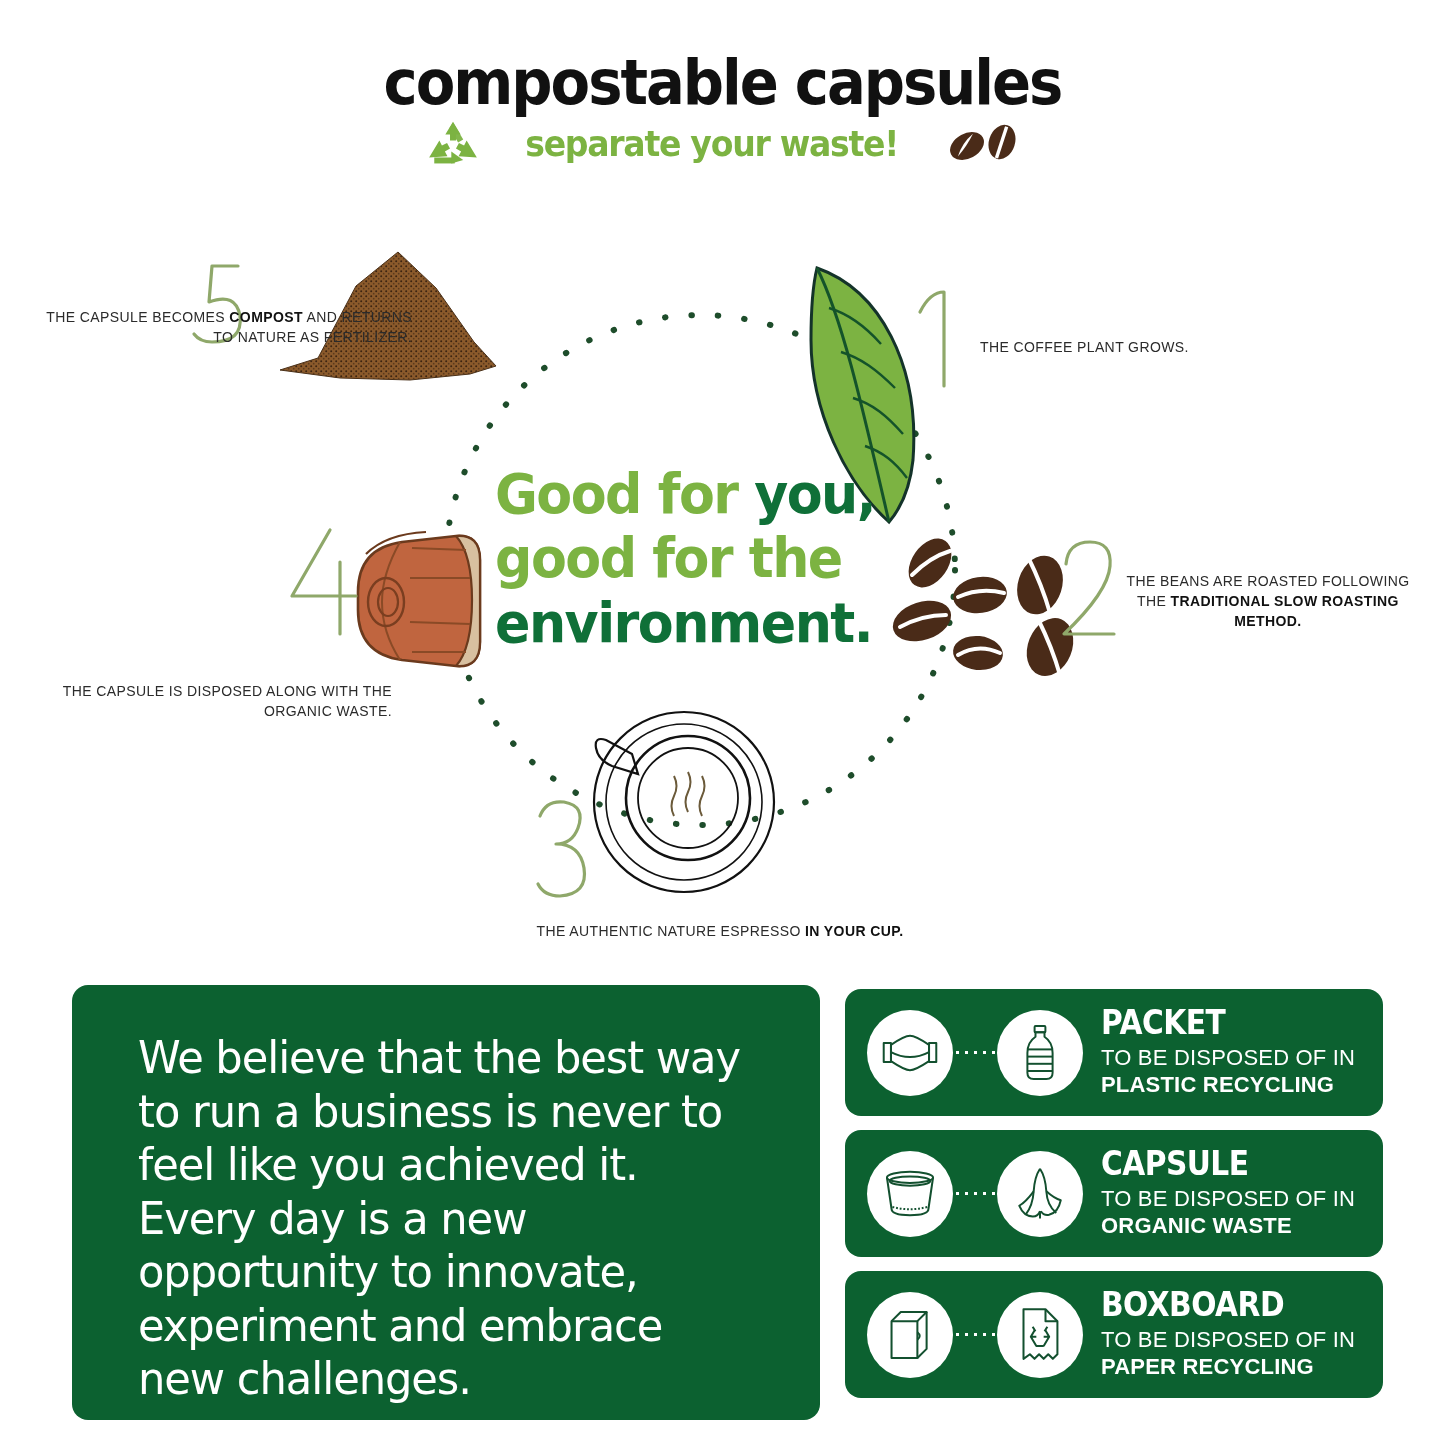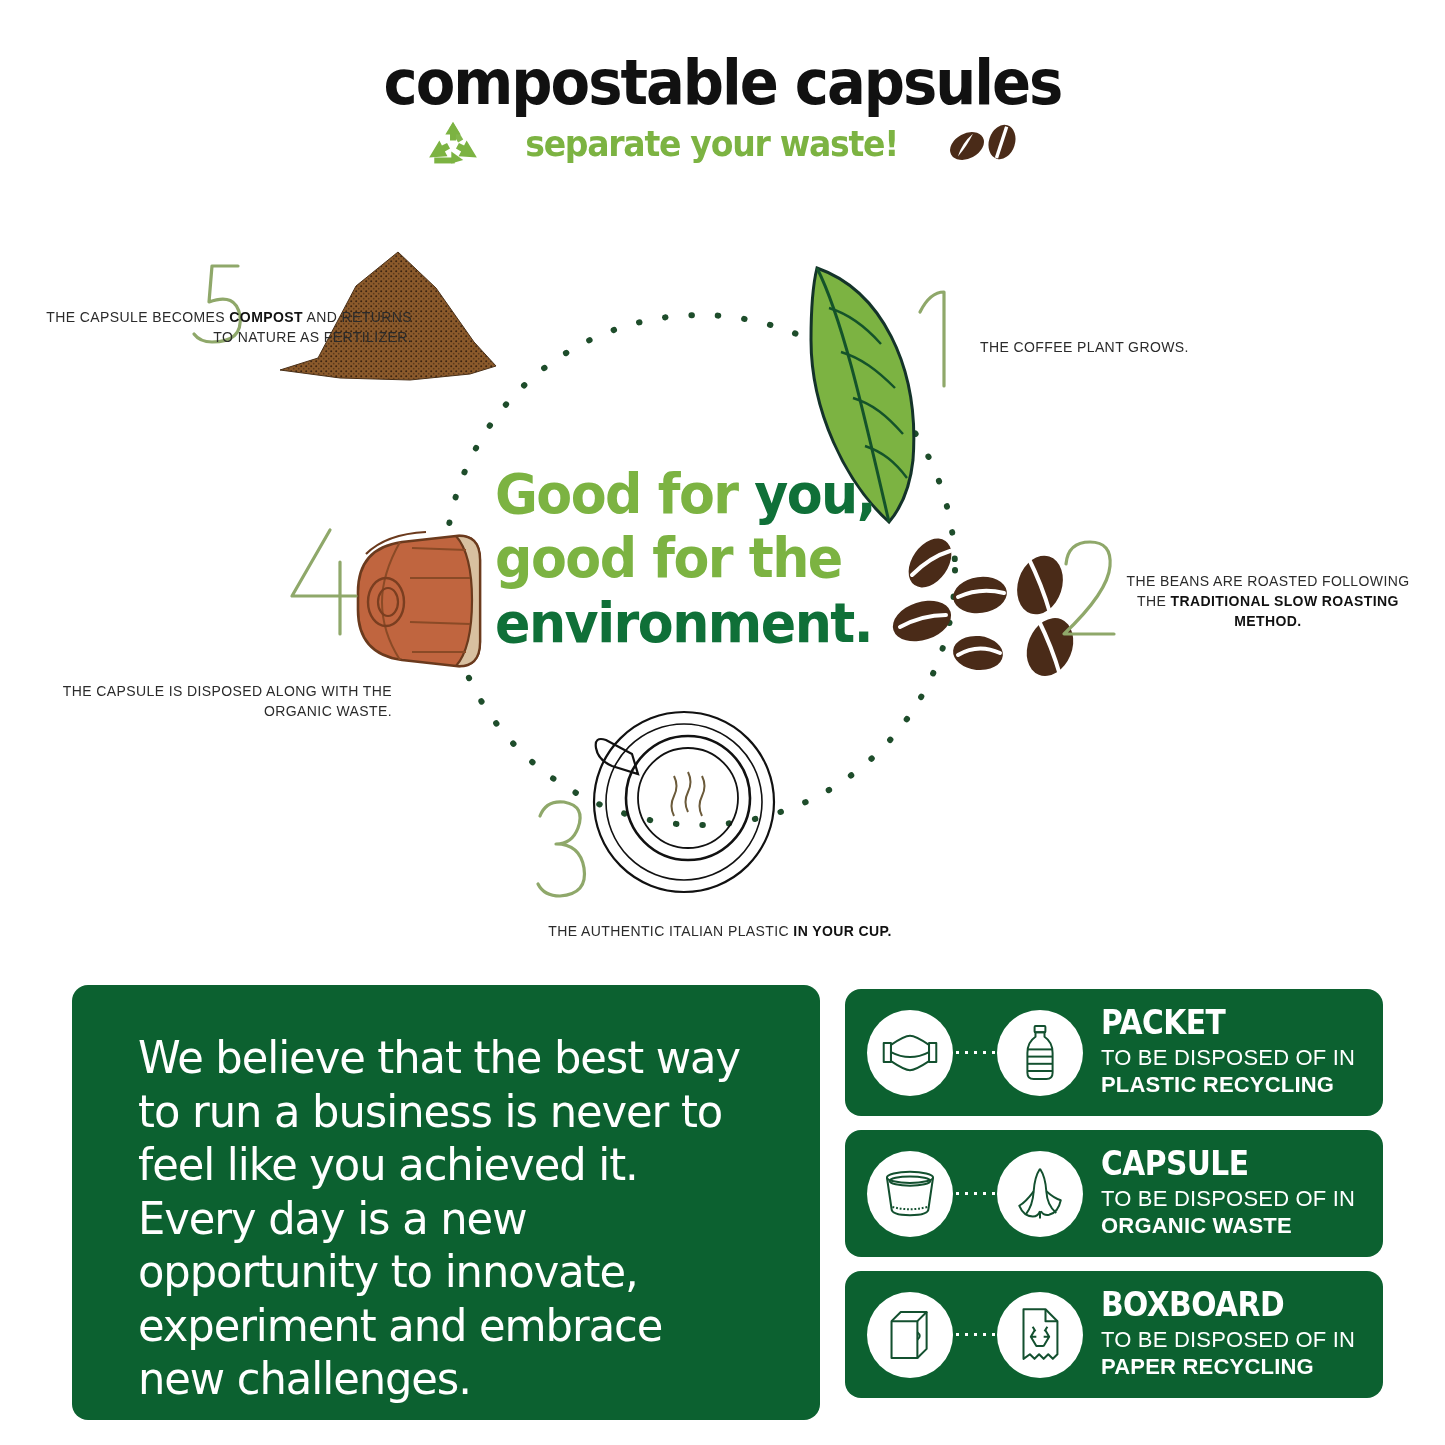--- a/index.html
+++ b/index.html
@@ -260,21 +260,21 @@
   </div>
 
   <div class="cap cap-5"><span>THE CAPSULE BECOMES </span><b>COMPOST</b><span> AND RETURNS TO NATURE AS FERTILIZER.</span></div>
 
   <div class="cap cap-1"><span>THE COFFEE PLANT GROWS.</span></div>
 
   <div class="cap cap-2"><span>THE BEANS ARE ROASTED FOLLOWING THE </span><b>TRADITIONAL SLOW ROASTING METHOD.</b></div>
 
   <div class="cap cap-4"><span>THE CAPSULE IS DISPOSED ALONG WITH THE ORGANIC WASTE.</span></div>
 
-  <div class="cap cap-3"><span>THE AUTHENTIC ITALIAN PLASTIC </span><b>IN YOUR CUP.</b></div>
+  <div class="cap cap-3"><span>THE AUTHENTIC NATURE ESPRESSO </span><b>IN YOUR CUP.</b></div>
 
   <div class="bottom">
 
     <div class="quote-box">
       <div class="quote-text">We believe that the best way to run a business is never to feel like you achieved it. Every day is a new opportunity to innovate, experiment and embrace new challenges.</div>
     </div>
 
     <div class="cards">
 
       <div class="card card-1">

